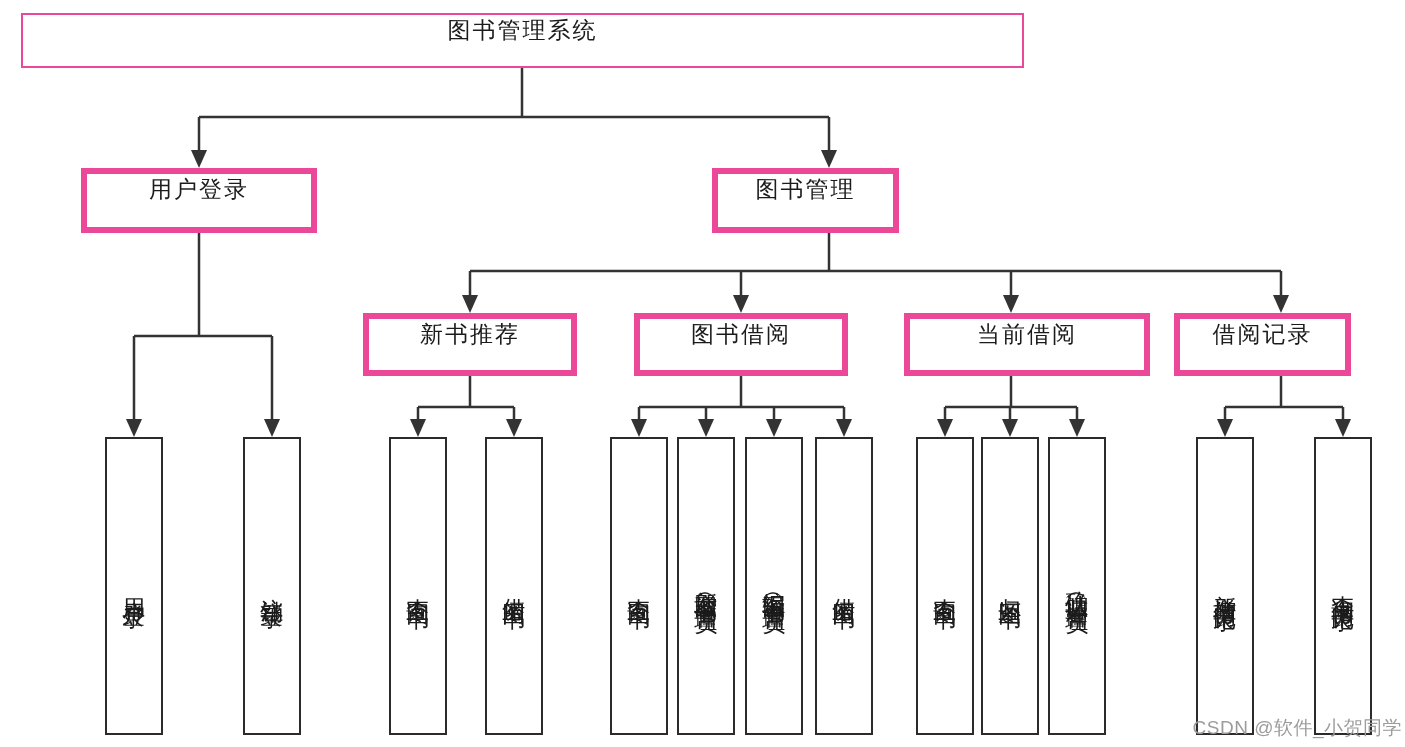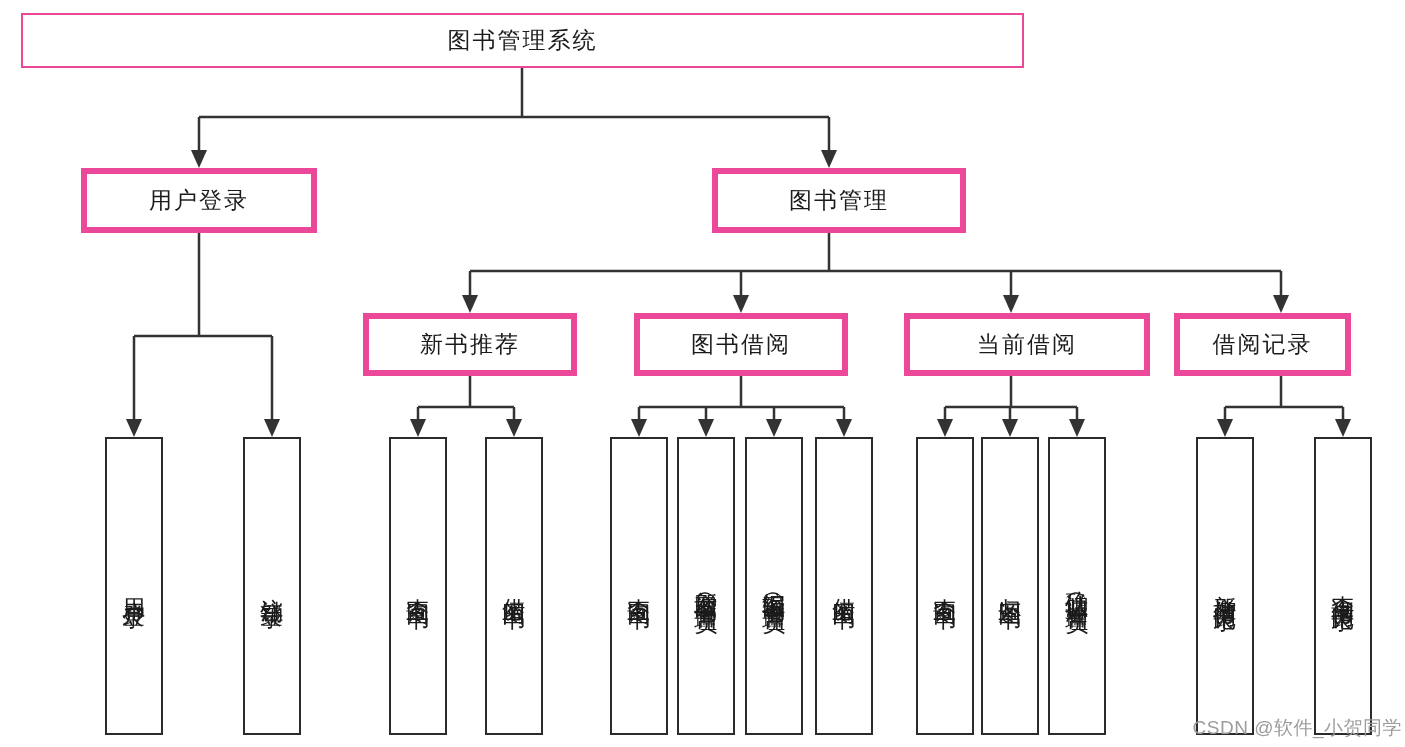--- a/index.html
+++ b/index.html
@@ -22,21 +22,21 @@
     width: 1405px;
     height: 747px;
     pointer-events: none;
   }
   .node {
     position: absolute;
     box-sizing: border-box;
     background: #ffffff;
     border: 6px solid #ec4899;
     display: flex;
-    align-items: center;
+    align-items: flex-start;
     justify-content: center;
     font-size: 23px;
     letter-spacing: 2px;
     color: #1b1b1b;
     z-index: 2;
   }
   .node.root {
     border-width: 2px;
   }
   .leaf {
@@ -116,21 +116,21 @@
     </g>
   </svg>
 
   <div class="node root" style="left:21px; top:13px; width:1003px; height:55px;">
     <span>图书管理系统</span>
   </div>
 
   <div class="node" style="left:81px; top:168px; width:236px; height:65px;">
     <span>用户登录</span>
   </div>
-  <div class="node" style="left:712px; top:168px; width:254px; height:65px;">
+  <div class="node" style="left:712px; top:168px; width:187px; height:65px;">
     <span>图书管理</span>
   </div>
 
   <div class="node" style="left:363px; top:313px; width:214px; height:63px;">
     <span>新书推荐</span>
   </div>
   <div class="node" style="left:634px; top:313px; width:214px; height:63px;">
     <span>图书借阅</span>
   </div>
   <div class="node" style="left:904px; top:313px; width:246px; height:63px;">

